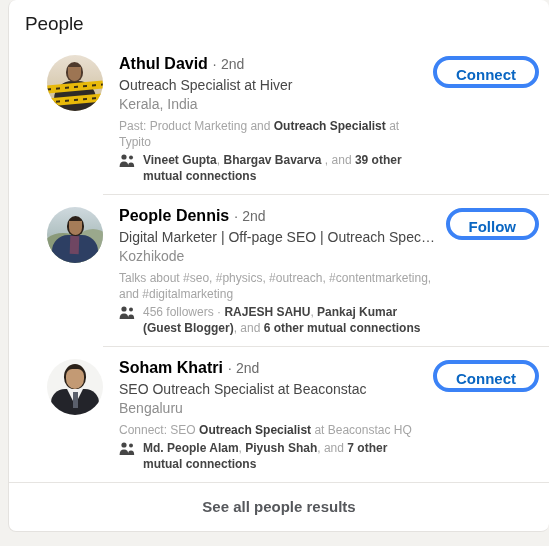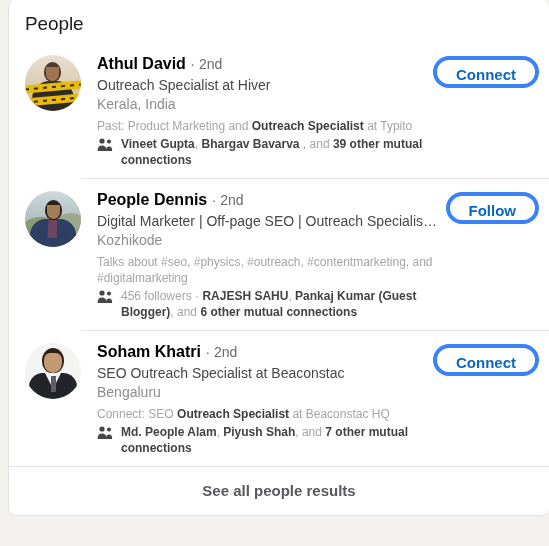--- a/index.html
+++ b/index.html
@@ -48,20 +48,21 @@
   
   .person-list {
     padding: 0 0 0 0;
   }
 
   .person-row {
     display: flex;
     align-items: flex-start;
     padding: 10px 10px 10px 16px;
     position: relative;
+    margin-left: 22px;
   }
 
   .person-row + .person-row::before {
     content: "";
     position: absolute;
     left: 72px;
     right: 0;
     top: 0;
     height: 1px;
     background: #e6e4e1;

